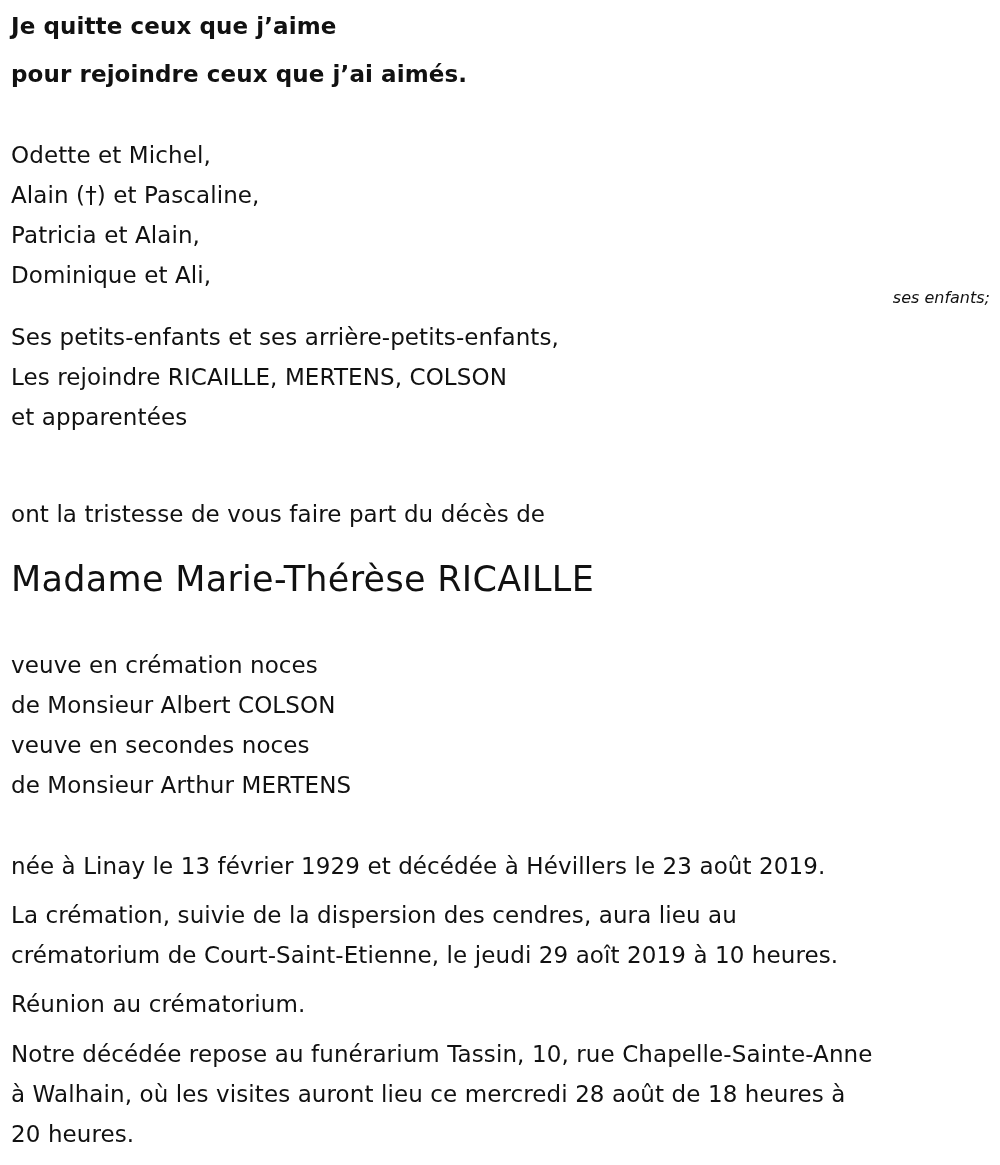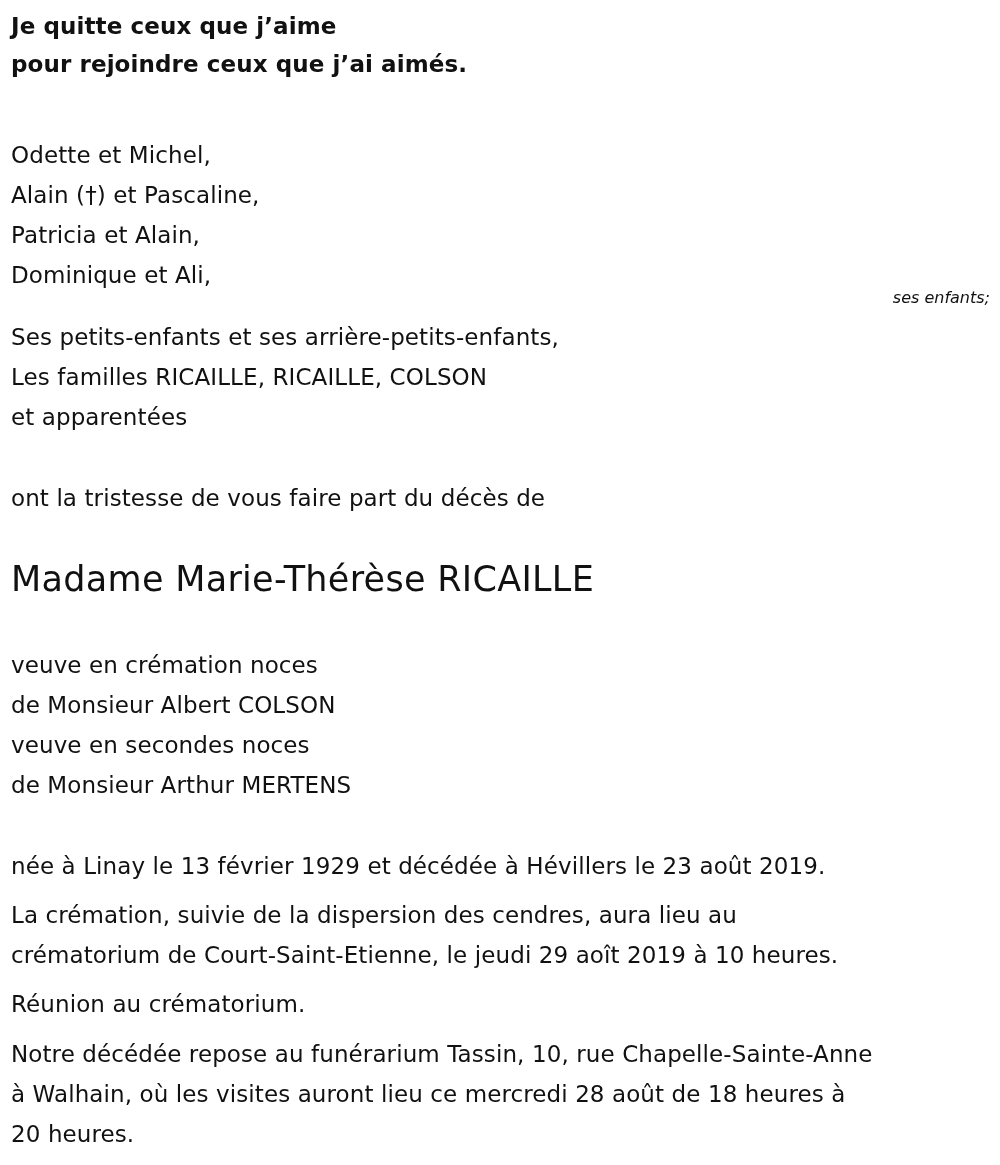--- a/index.html
+++ b/index.html
@@ -10,33 +10,33 @@
     .line { position: absolute; left: 11px; white-space: nowrap; font-size: 23px; line-height: 28px; letter-spacing: 0.1px; }
     .quote { font-size: 23px; font-weight: bold; }
     .name { font-size: 35px; font-weight: normal; line-height: 44px; letter-spacing: 0.3px; }
     .right-italic { position: absolute; right: 10px; top: 284px; font-style: italic; font-size: 16px; line-height: 28px; white-space: nowrap; }
   </style>
 </head>
 <body>
 
 <div>
   <div class="line quote" style="top:12px;">Je quitte ceux que j’aime</div>
-  <div class="line quote" style="top:50px;">pour rejoindre ceux que j’ai aimés.</div>
+  <div class="line quote" style="top:60px;">pour rejoindre ceux que j’ai aimés.</div>
 
   <div class="line" style="top:141px;">Odette et Michel,</div>
   <div class="line" style="top:181px;">Alain (†) et Pascaline,</div>
   <div class="line" style="top:221px;">Patricia et Alain,</div>
   <div class="line" style="top:261px;">Dominique et Ali,</div>
   <div class="right-italic">ses enfants;</div>
 
   <div class="line" style="top:323px;">Ses petits-enfants et ses arrière-petits-enfants,</div>
-  <div class="line" style="top:363px;">Les familles RICAILLE, RICAILLE, COLSON</div>
+  <div class="line" style="top:363px;">Les rejoindre RICAILLE, MERTENS, COLSON</div>
   <div class="line" style="top:403px;">et apparentées</div>
 
-  <div class="line" style="top:484px;">ont la tristesse de vous faire part du décès de</div>
+  <div class="line" style="top:500px;">ont la tristesse de vous faire part du décès de</div>
 
   <div class="line name" style="top:557px;">Madame Marie-Thérèse RICAILLE</div>
 
   <div class="line" style="top:651px;">veuve en crémation noces</div>
   <div class="line" style="top:691px;">de Monsieur Albert COLSON</div>
   <div class="line" style="top:731px;">veuve en secondes noces</div>
   <div class="line" style="top:771px;">de Monsieur Arthur MERTENS</div>
 
   <div class="line" style="top:852px;">née à Linay le 13 février 1929 et décédée à Hévillers le 23 août 2019.</div>
 

